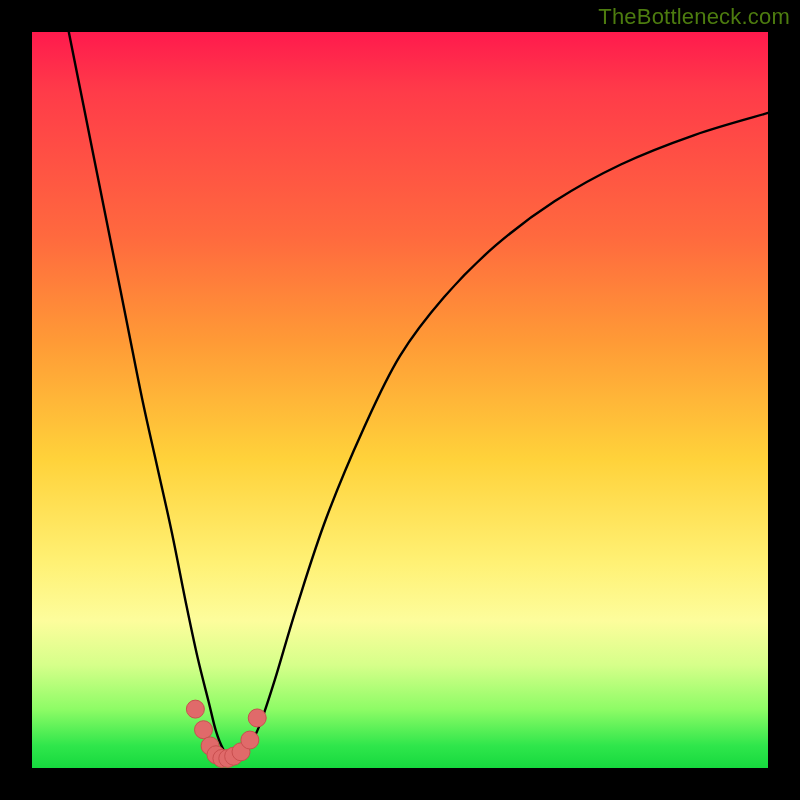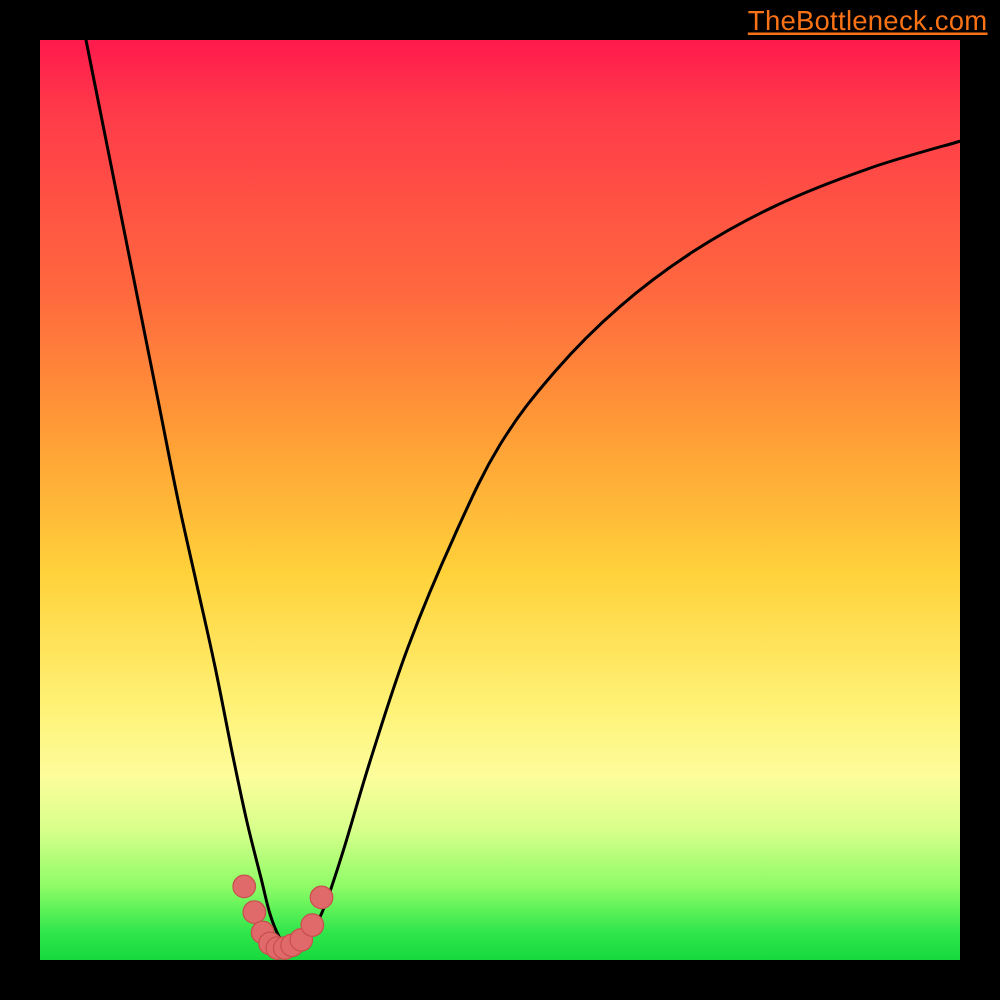--- a/index.html
+++ b/index.html
@@ -36,25 +36,24 @@
       #fdfd9c 80%,
       #d6ff8a 86%,
       #8efc66 92%,
       #2fe64b 97%,
       #16d93e 100%);
   }
   .watermark {
     position: absolute;
     top: 4px;
     right: 10px;
-    color: #f97316;
+    color: #4d7c0f;
     font-size: 22px;
     letter-spacing: 0.2px;
     user-select: none;
-    text-decoration: underline;
   }
   svg.curve {
     position: absolute;
     left: 0;
     top: 0;
     width: 736px;
     height: 736px;
     overflow: visible;
   }
 </style>

